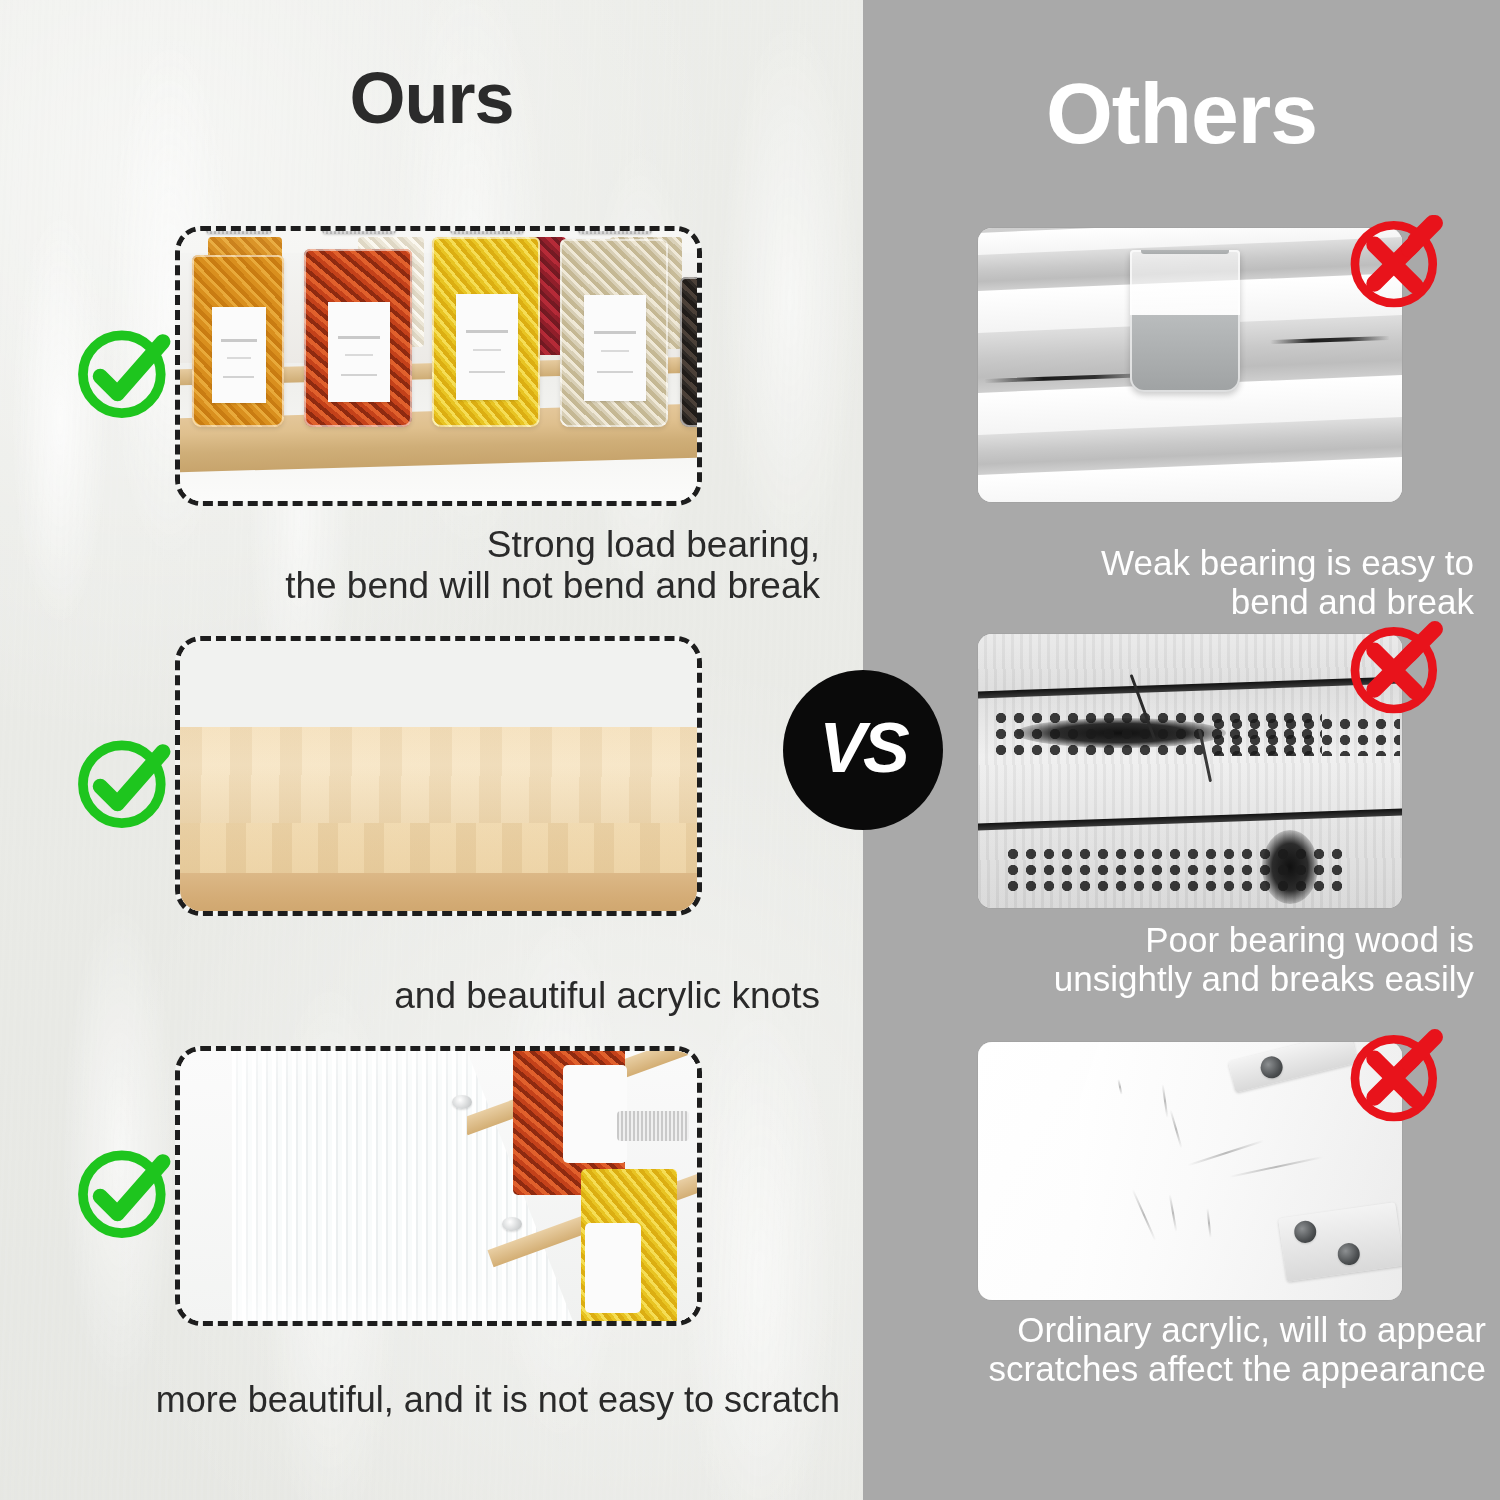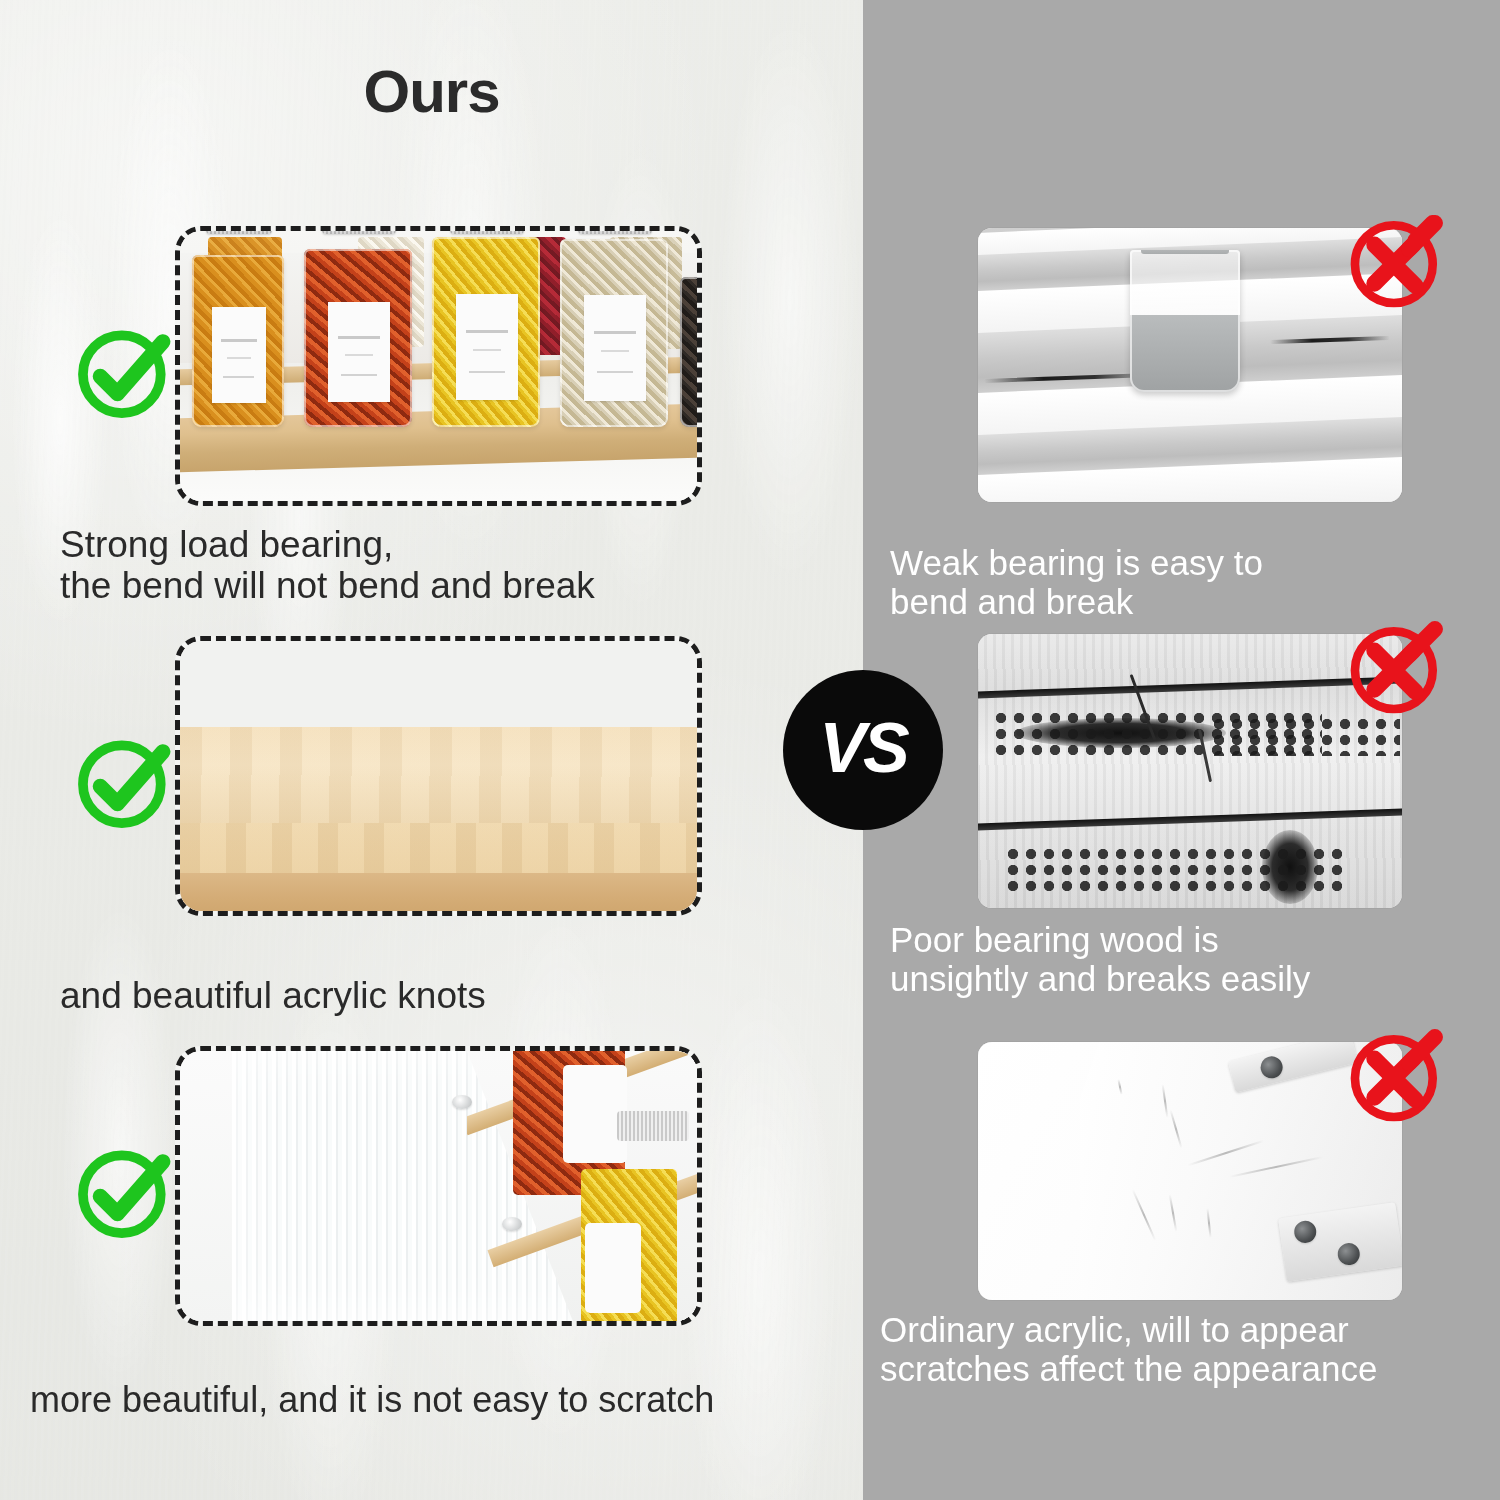--- a/index.html
+++ b/index.html
@@ -79,21 +79,21 @@
     font-weight: 700;
     letter-spacing: -1px;
     line-height: 1;
     white-space: nowrap;
   }
   .heading-ours {
     left: 0;
     width: 863px;
     top: 62px;
     text-align: center;
-    font-size: 60px;
+    font-size: 72px;
     color: #2b2b2b;
   }
   .heading-others {
     left: 863px;
     width: 637px;
     top: 70px;
     text-align: center;
     font-size: 86px;
     color: #ffffff;
   }
@@ -118,21 +118,21 @@
     position: absolute;
     border-radius: 14px;
     overflow: hidden;
     background: #f2f2f2;
     box-shadow: 0 0 0 1px rgba(0,0,0,.03);
   }
 
   
   .caption {
     position: absolute;
-    text-align: left;
+    text-align: right;
     line-height: 1.12;
     white-space: pre-line;
   }
   .caption-left {
     color: #2a2a2a;
     font-size: 37px;
     font-weight: 400;
   }
   .caption-right {
     color: #ffffff;
@@ -399,20 +399,21 @@
 
   <div class="panel panel-left">
     <div class="tex tex-c"></div>
     <div class="tex tex-a"></div>
     <div class="tex tex-b"></div>
   </div>
 
   <div class="panel panel-right"></div>
 
   <div class="heading heading-ours">Ours</div>
+  <div class="heading heading-others">Others</div>
 
   <div class="frame-dashed" style="left:175px; top:226px; width:527px; height:280px;">
     <div class="photo ph-rack">
       <div class="rack-back"></div>
 
       <div class="bgjar fill-spice" style="left:28px;  width:74px; height:120px;"></div>
       <div class="bgjar fill-rice" style="left:178px; width:66px; height:110px;"></div>
       <div class="bgjar fill-bean" style="left:308px; width:78px; height:118px;"></div>
       <div class="bgjar fill-oats" style="left:430px; width:72px; height:112px;"></div>
       <div class="rack-rail"></div>

